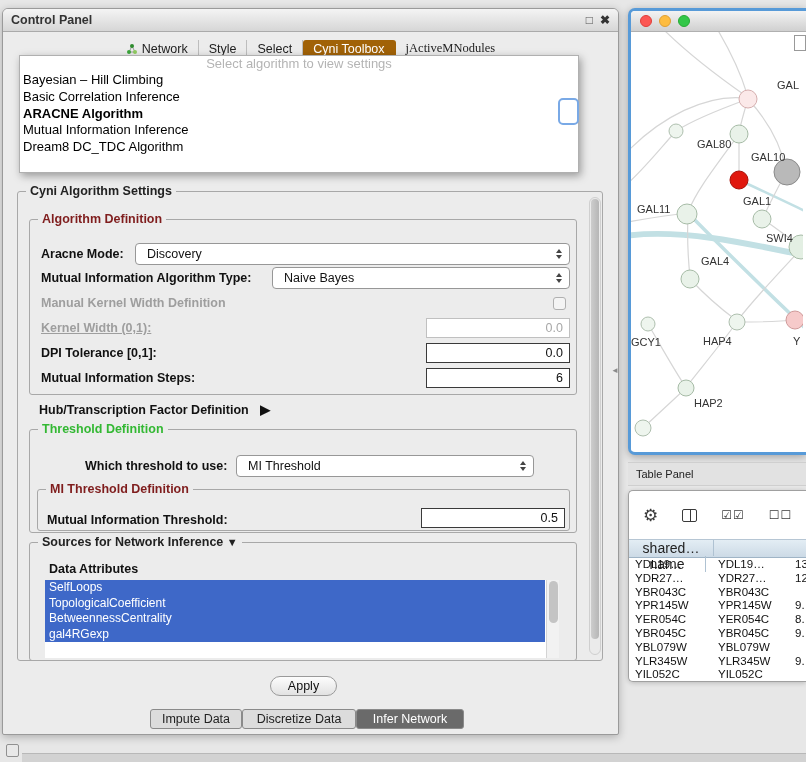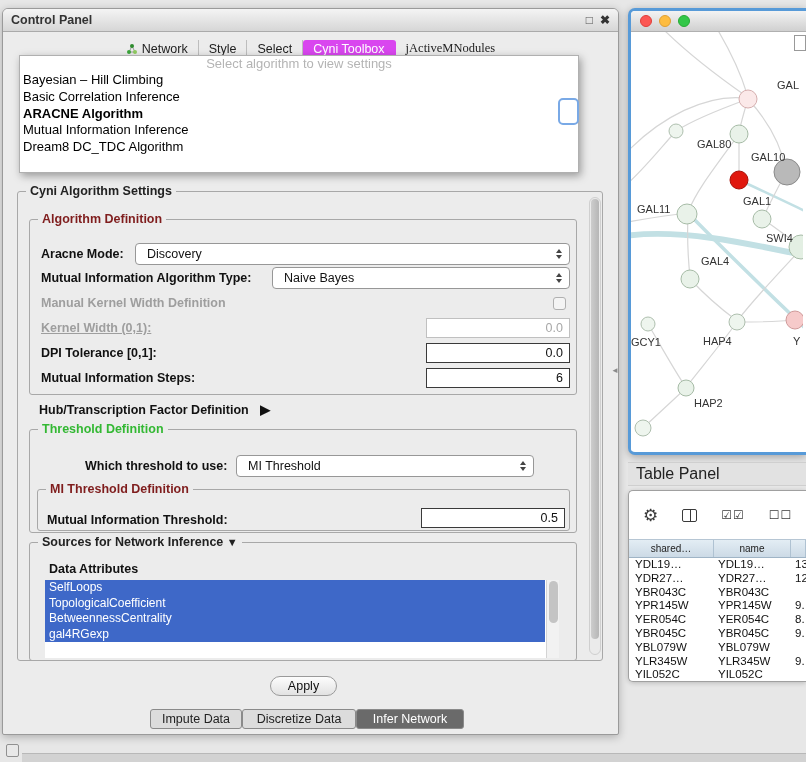--- a/index.html
+++ b/index.html
@@ -14,21 +14,21 @@
         border-bottom:1px solid #aaa; border-radius:5px 5px 0 0;
         display:flex; align-items:center; padding:0 8px; }
   #cp .titlebar .title { font-size:12.5px; font-weight:bold; color:#333; }
   #cp .winbtns { margin-left:auto; display:flex; gap:7px; font-size:12px; color:#555; }
   #cp .winbtns .closex { font-weight:bold; color:#333; }
 
   .tabs { position:absolute; left:0; top:30px; width:100%; display:flex; justify-content:center;
           align-items:center; font-size:12.5px; }
   .tab { padding:2px 10px; display:flex; align-items:center; gap:4px; border-right:1px solid #bdbdbd; color:#222; }
   .tab:last-child { border-right:none;font-family:Liberation Serif, serif; }
-  .tab.selected { background:#d946ef; color:#fff; border-radius:3px; border-right-color:transparent; }
+  .tab.selected { background:#a16207; color:#fff; border-radius:3px; border-right-color:transparent; }
 
   
   #algpopup { position:absolute; left:16px; top:46px; width:560px; height:118px; background:#fff;
         border:1px solid #b0b0b0; box-shadow:2px 3px 8px rgba(0,0,0,.35); z-index:30; font-size:13px; }
   #algpopup .ph { height:16px; line-height:16px; text-align:center; color:#b4b4b4; }
   #algpopup .it { height:16.8px; line-height:16.8px; padding-left:3px; color:#000; white-space:nowrap; }
   #algpopup .it.sel { font-weight:bold; }
   #combofrag { position:absolute; left:555px; top:89px; width:21px; height:27px; background:#fff;
         border:2px solid #79a9e6; border-radius:5px; z-index:31; }
 
@@ -83,32 +83,32 @@
   .tl { width:12px; height:12px; border-radius:50%; }
   .tl.red { background:#fc5753; border:1px solid #df3e39; }
   .tl.yel { background:#fdbc40; border:1px solid #de9f34; }
   .tl.grn { background:#33c748; border:1px solid #27aa35; }
   #netcanvas { position:relative; width:100%; height:calc(100% - 22px); background:#fff; }
   #navbox { position:absolute; right:0; top:3px; width:12px; height:16px; border:1px solid #999; background:#fff; }
   #netsvg text { font-size:11px; fill:#333; font-family:"Liberation Sans",sans-serif; }
 
   
   #tpanel-title { position:absolute; left:628px; top:462px; width:178px; height:24px; background:#e2e2e2;
-        display:flex; align-items:center; padding-left:8px; font-size:16px; color:#222;
+        display:flex; align-items:center; padding-left:8px; font-size:11px; color:#222;
         border-top:1px solid #cfcfcf; border-bottom:1px solid #cfcfcf; }
   #tablewin { position:absolute; left:628px; top:490px; width:178px; height:192px; background:#fff;
         border:1px solid #a0a0a0; border-right:none; border-radius:5px 0 0 5px; overflow:hidden;
         box-shadow:0 1px 5px rgba(0,0,0,.2); }
   #ttoolbar { height:48px; display:flex; align-items:center; padding-left:14px; gap:24px; color:#3a3a3a; }
   #ttoolbar .gear { font-size:17px; }
   .colicon { width:15px; height:13px; border:1.5px solid #3a3a3a; border-radius:2px; position:relative; }
   .colicon::after { content:""; position:absolute; left:50%; top:0; bottom:0; width:1.5px; background:#3a3a3a; }
   #ttoolbar .checks { font-size:12px; letter-spacing:1px; }
   #thead { height:19px; display:flex; background:linear-gradient(#e3edf4,#ccdae6);
-        border-top:1px solid #b6c6d4; border-bottom:1px solid #9fb4c6; font-size:10px; color:#222; }
+        border-top:1px solid #b6c6d4; border-bottom:1px solid #9fb4c6; font-size:14px; color:#222;flex-direction:column; }
   #thead .hc { border-right:1px solid #afc2d2; display:flex; align-items:center; justify-content:center; }
   .tc0 { width:85px; } .tc1 { width:77px; } .tc2 { flex:1; }
   .trow { height:13.8px; display:flex; font-size:11.5px; line-height:13.8px; color:#111; }
   .trow span { white-space:nowrap; overflow:hidden; }
   .trow .tc0 { padding-left:6px; } .trow .tc1 { padding-left:4px; } .trow .tc2 { padding-left:4px; }
 
   
   #dock-square { position:absolute; left:6px; top:744px; width:13px; height:13px; border:1px solid #909090;
         background:#e8e8e8; border-radius:2px; }
   #bottom-strip { position:absolute; left:22px; top:753px; width:784px; height:9px; background:#d2d2d2;

